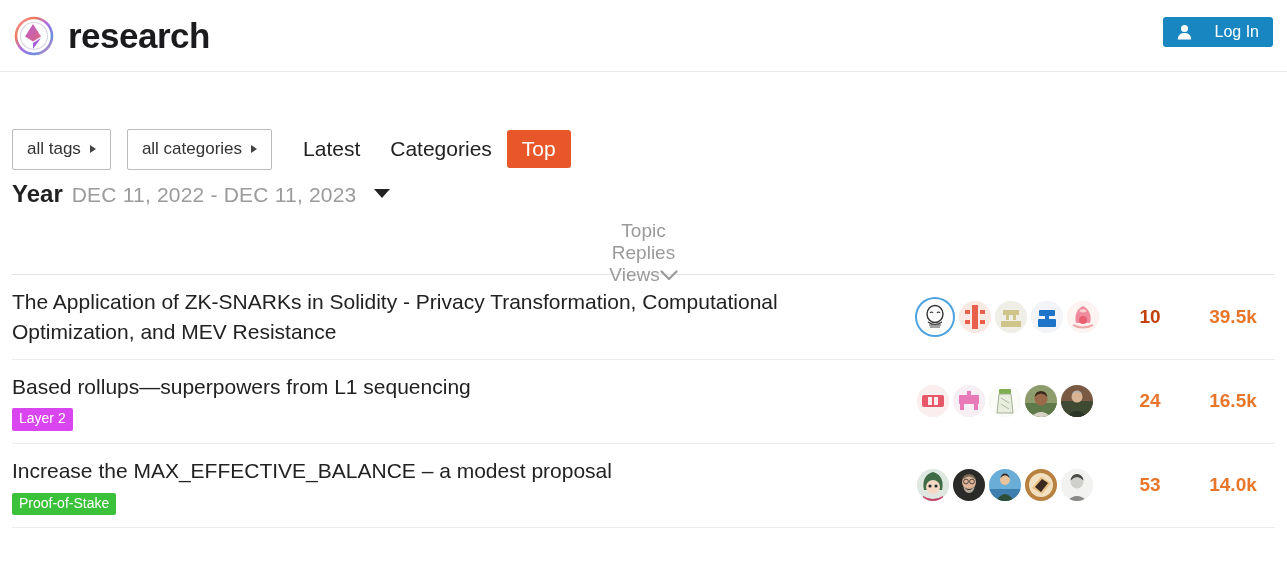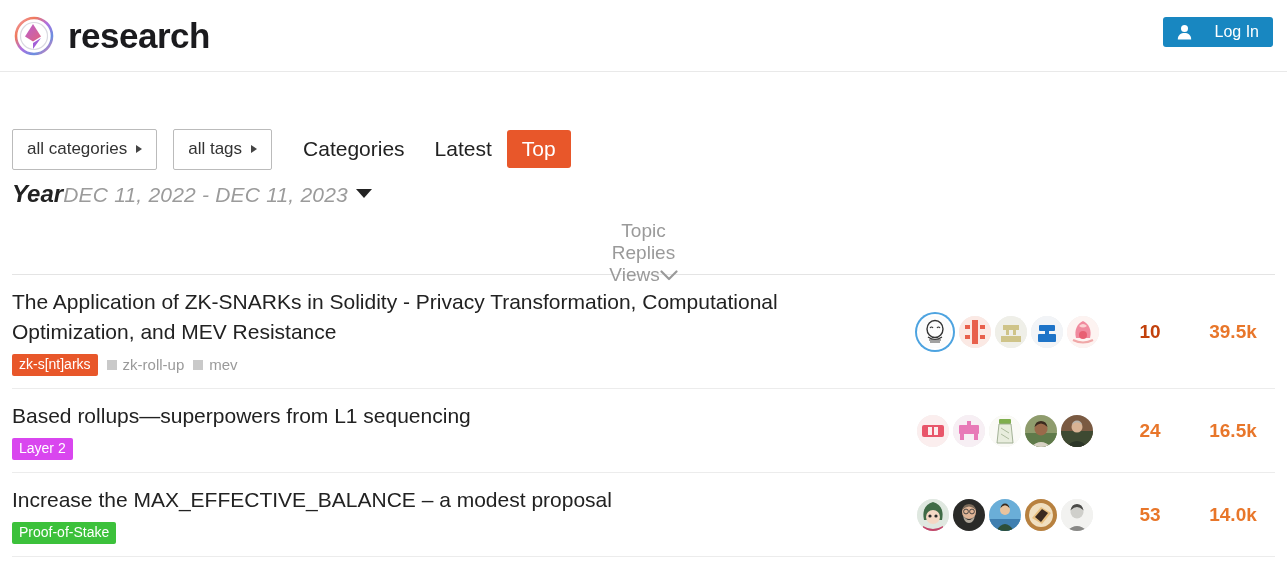--- a/index.html
+++ b/index.html
@@ -91,22 +91,22 @@
   .nav-link.active {
     background: #e8572a;
     color: #ffffff;
   }
 
   
   .period-row {
     display: flex;
     align-items: baseline;
     padding: 0 12px;
+    gap: 9px;
     height: 40px;
-    font-style: italic;
   }
   .period-label {
     font-size: 24px;
     font-weight: bold;
     color: #222222;
   }
   .period-range {
     font-size: 21px;
     color: #9b9b9b;
     letter-spacing: 0.2px;
@@ -253,29 +253,29 @@
         <circle cx="7.5" cy="4.4" r="3.5" fill="#ffffff"></circle>
         <path d="M0.8 15.4 C0.8 10.9 4 9 7.5 9 C11 9 14.2 10.9 14.2 15.4 Z" fill="#ffffff"></path>
       </svg>
     </span>
     <span>Log In</span>
   </button>
 </div>
 
 <div class="nav-row">
   <div class="dropdown-pill">
+    <span>all tags</span>
+    <span class="caret-right"></span>
+  </div>
+  <div class="dropdown-pill">
     <span>all categories</span>
     <span class="caret-right"></span>
   </div>
-  <div class="dropdown-pill">
-    <span>all tags</span>
-    <span class="caret-right"></span>
-  </div>
+  <a class="nav-link" href="#">Latest</a>
   <a class="nav-link" href="#">Categories</a>
-  <a class="nav-link" href="#">Latest</a>
   <a class="nav-link active" href="#">Top</a>
 </div>
 
 <div class="period-row">
   <span class="period-label">Year</span>
   <span class="period-range">DEC 11, 2022 - DEC 11, 2023</span>
   <span class="period-caret"></span>
 </div>
 
 <div class="topic-table">
@@ -290,31 +290,20 @@
         <svg width="18" height="11" viewBox="0 0 18 11" aria-hidden="true">
           <path d="M1.5 1.5 L9 9 L16.5 1.5" fill="none" stroke="#9a9a9a" stroke-width="2.2" stroke-linecap="round" stroke-linejoin="round"></path>
         </svg>
       </span>
     </div>
   </div>
 
   <div class="topic-row">
     <div class="topic-main">
       <a class="topic-title" href="#">The Application of ZK-SNARKs in Solidity - Privacy Transformation, Computational Optimization, and MEV Resistance</a>
-      <div class="topic-meta">
-        <span class="category-badge" style="background:#e8572a">zk-s[nt]arks</span>
-        <span class="tag-chip">
-          <i class="tag-square"></i>
-          <span>zk-roll-up</span>
-        </span>
-        <span class="tag-chip">
-          <i class="tag-square"></i>
-          <span>mev</span>
-        </span>
-      </div>
     </div>
     <div class="col-avatars avatars">
       <span class="avatar ringed">
         <svg viewBox="0 0 32 32">
             <rect width="32" height="32" fill="#fcfcfc"></rect>
           <ellipse cx="16" cy="13" rx="8" ry="8.5" fill="none" stroke="#333" stroke-width="1.4"></ellipse>
           <path d="M11 12 q1.5 -2 3 0" stroke="#333" stroke-width="1.2" fill="none"></path>
           <path d="M18 12 q1.5 -2 3 0" stroke="#333" stroke-width="1.2" fill="none"></path>
           <path d="M9 21 q7 5 14 0" stroke="#333" stroke-width="1.2" fill="none"></path>
           <path d="M10 24 l12 0 M11 26 l10 0" stroke="#444" stroke-width="1"></path>

